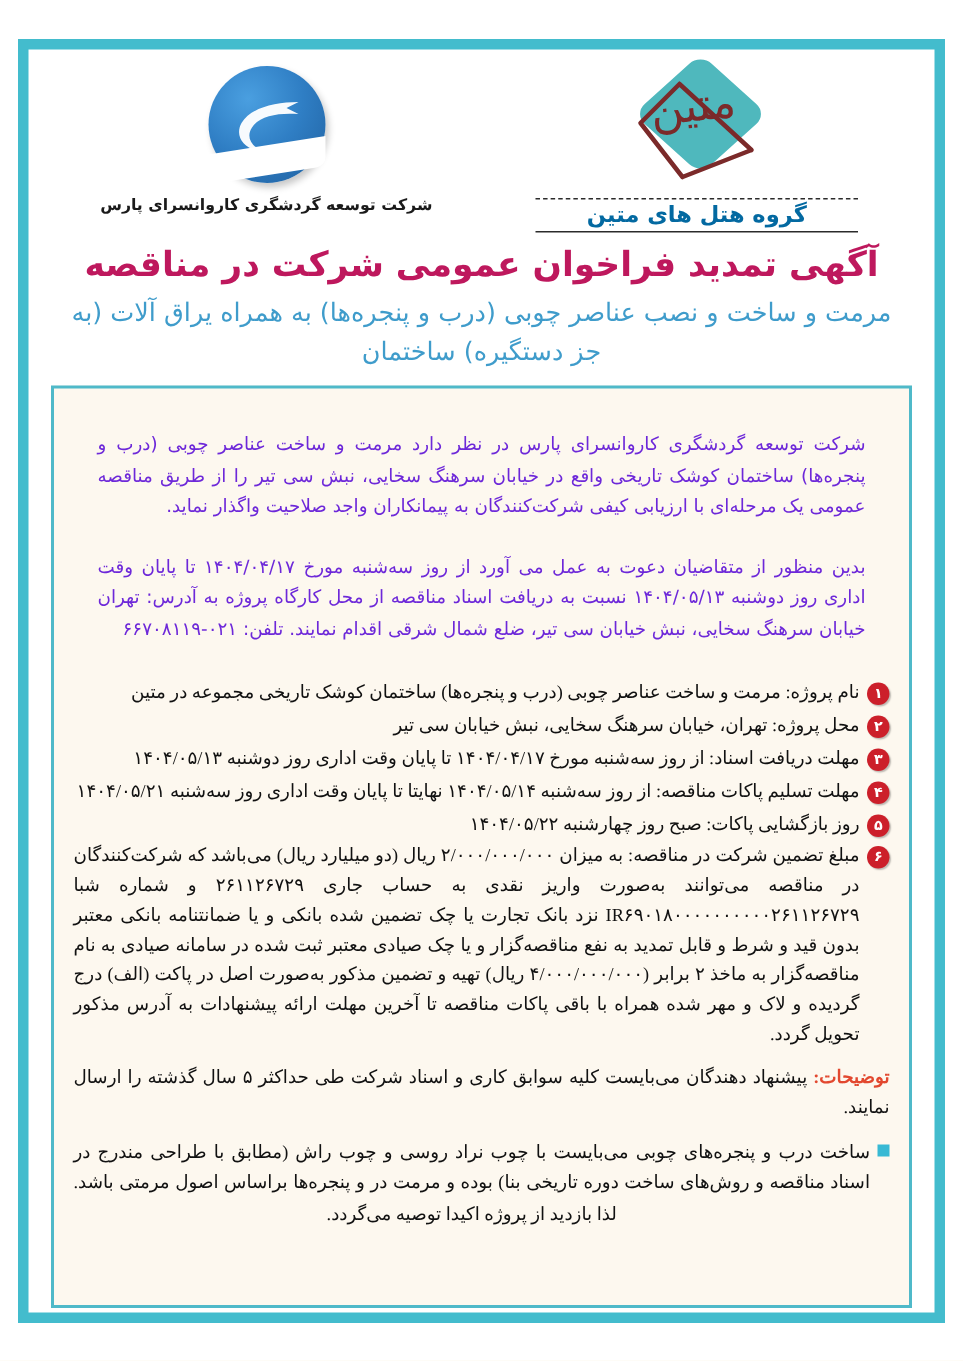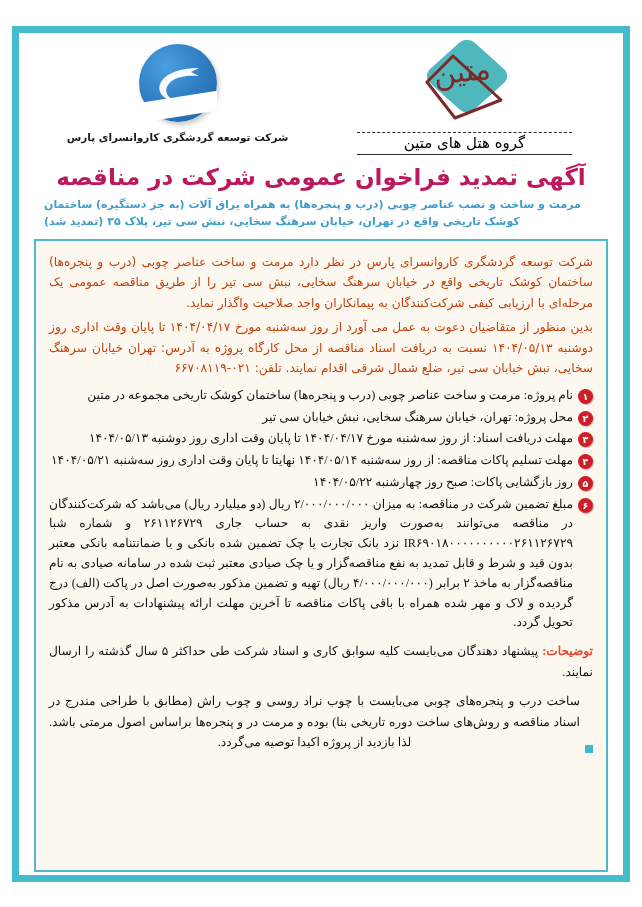--- a/index.html
+++ b/index.html
@@ -148,64 +148,64 @@
   .matin-caption .rule{
     height:1px;background:#2b2b2b;width:100%;
   }
   .matin-caption .rule.dotted{
     background:none;
     border-top:1px dashed #2b2b2b;
     height:0;
   }
   .matin-caption .name{
     font-size:15px;
-    font-weight:normal;
-    color:#000000;
+    font-weight:bold;
+    color:#0369a1;
     padding:1px 0 2px 0;
     white-space:nowrap;
   }
 
   
   .title-main{
     text-align:center;
     font-size:23px;
     font-weight:bold;
     color:#be185d;
     margin-top:4px;
     line-height:1.25;
     letter-spacing:0px;
   }
   .title-sub{
-    text-align:left;
-    font-size:11px;
-    font-weight:bold;
+    text-align:center;
+    font-size:17px;
+    font-weight:normal;
     color:#3f9ccb;
     line-height:1.55;
     margin-top:4px;
     padding:0 10px;
   }
 
   
   .body-box{
     margin-top:9px;
     border:2px solid #4fb9c9;
     background:#fdf8ef;
     box-sizing:border-box;
     padding:11px 13px 11px 13px;
     flex:1;
     display:flex;
     flex-direction:column;
     position:relative;
     overflow:hidden;
   }
   .body-box p{
-    margin:0;
+    margin:16px;
     font-size:12.2px;
     line-height:1.68;
-    color:#c2410c;
+    color:#6d28d9;
     text-align:justify;
     text-align-last:center;
   }
   p.just{ text-align:justify; text-align-last:right; }
 
   
   ol.items{
     list-style:none;
     margin:7px 0 0 0;
     padding:0;
@@ -244,21 +244,21 @@
   }
   .notes p{
     font-size:12.2px;
     line-height:1.68;
     margin:0;
     color:#111;
   }
   .bullet-row{
     display:flex;
     flex-direction:row;
-    align-items:flex-end;
+    align-items:flex-start;
     margin-top:9px;
   }
   .sqbullet{
     flex:0 0 auto;
     width:8px;height:8px;
     background:#38b9d4;
     margin-left:5px;
     margin-top:5px;
   }
   .bullet-row .btxt{
@@ -309,21 +309,20 @@
           <div class="rule dotted"></div>
           <div class="name">گروه هتل های متین</div>
           <div class="rule"></div>
         </div>
       </div>
     </div>
 
     <div class="title-main">آگهی تمدید فراخوان عمومی شرکت در مناقصه</div>
     <div class="title-sub">
       <div>مرمت و ساخت و نصب عناصر چوبی (درب و پنجره‌ها) به همراه یراق آلات (به جز دستگیره) ساختمان</div>
-      <div>کوشک تاریخی واقع در تهران، خیابان سرهنگ سخایی، نبش سی تیر، پلاک ۳۵ (تمدید شد)</div>
     </div>
 
     <div class="body-box">
 
       <p class="just">شرکت توسعه گردشگری کاروانسرای پارس در نظر دارد مرمت و ساخت عناصر چوبی (درب و پنجره‌ها) ساختمان کوشک تاریخی واقع در خیابان سرهنگ سخایی، نبش سی تیر را از طریق مناقصه عمومی یک مرحله‌ای با ارزیابی کیفی شرکت‌کنندگان به پیمانکاران واجد صلاحیت واگذار نماید.</p>
       <p class="just" style="margin-top:4px;">بدین منظور از متقاضیان دعوت به عمل می آورد از روز سه‌شنبه مورخ ۱۴۰۴/۰۴/۱۷ تا پایان وقت اداری روز دوشنبه ۱۴۰۴/۰۵/۱۳ نسبت به دریافت اسناد مناقصه از محل کارگاه پروژه به آدرس: تهران خیابان سرهنگ سخایی، نبش خیابان سی تیر، ضلع شمال شرقی اقدام نمایند. تلفن: ۰۲۱-۶۶۷۰۸۱۱۹</p>
 
       <ol class="items">
         <li>
           <span class="num">۱</span>

